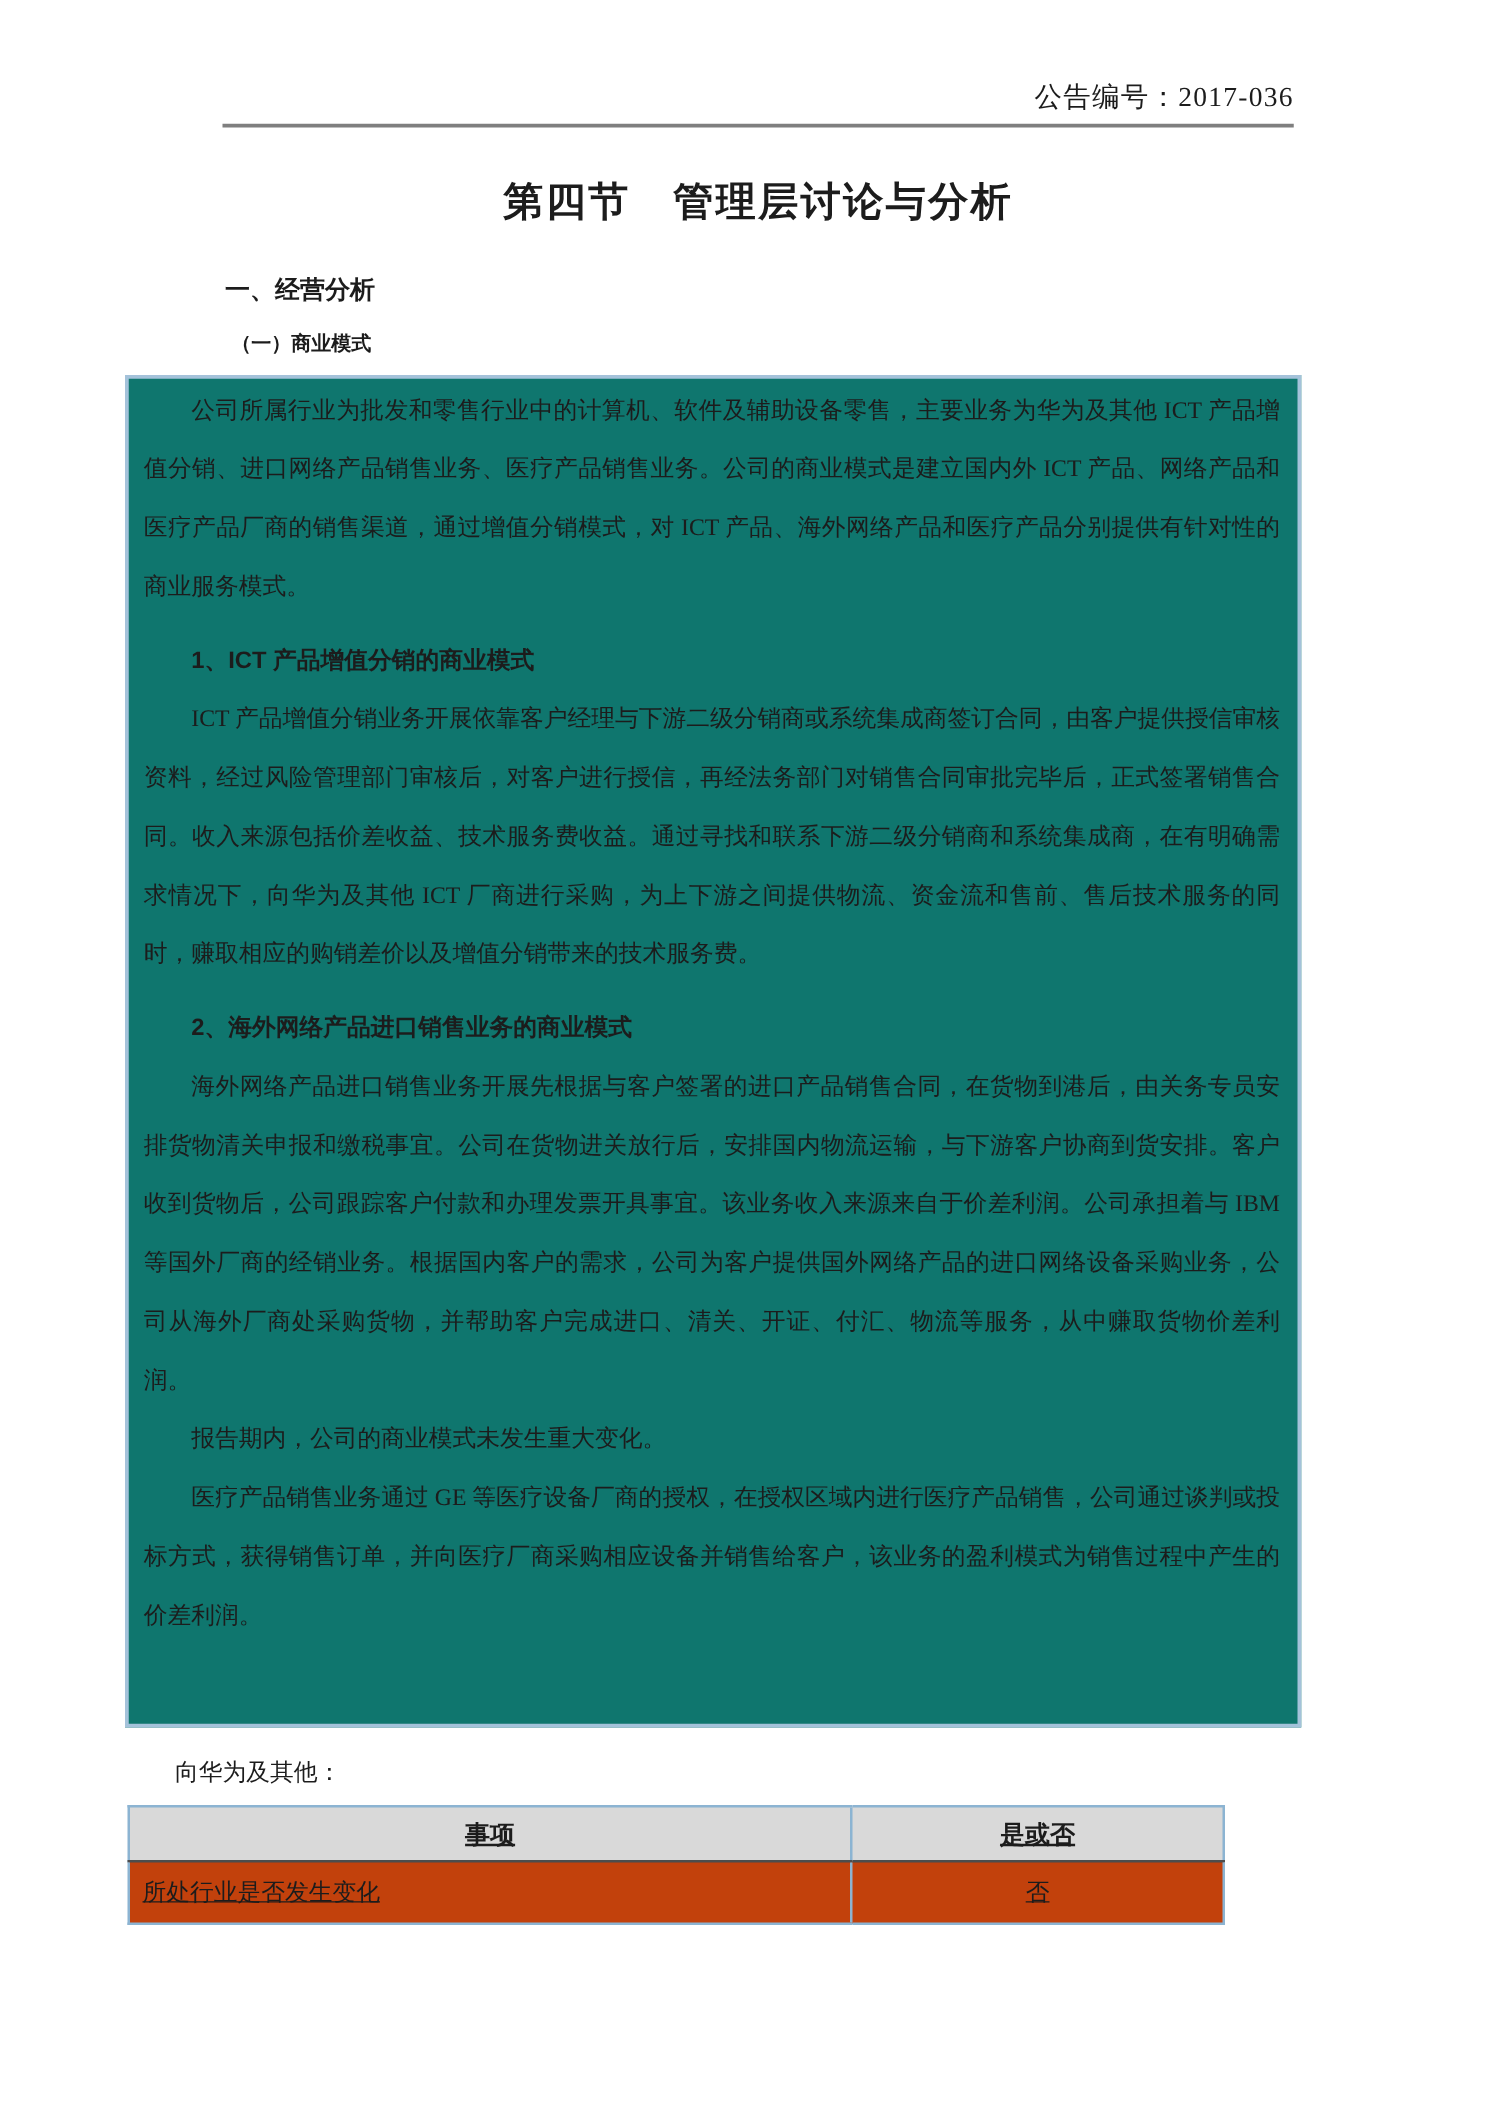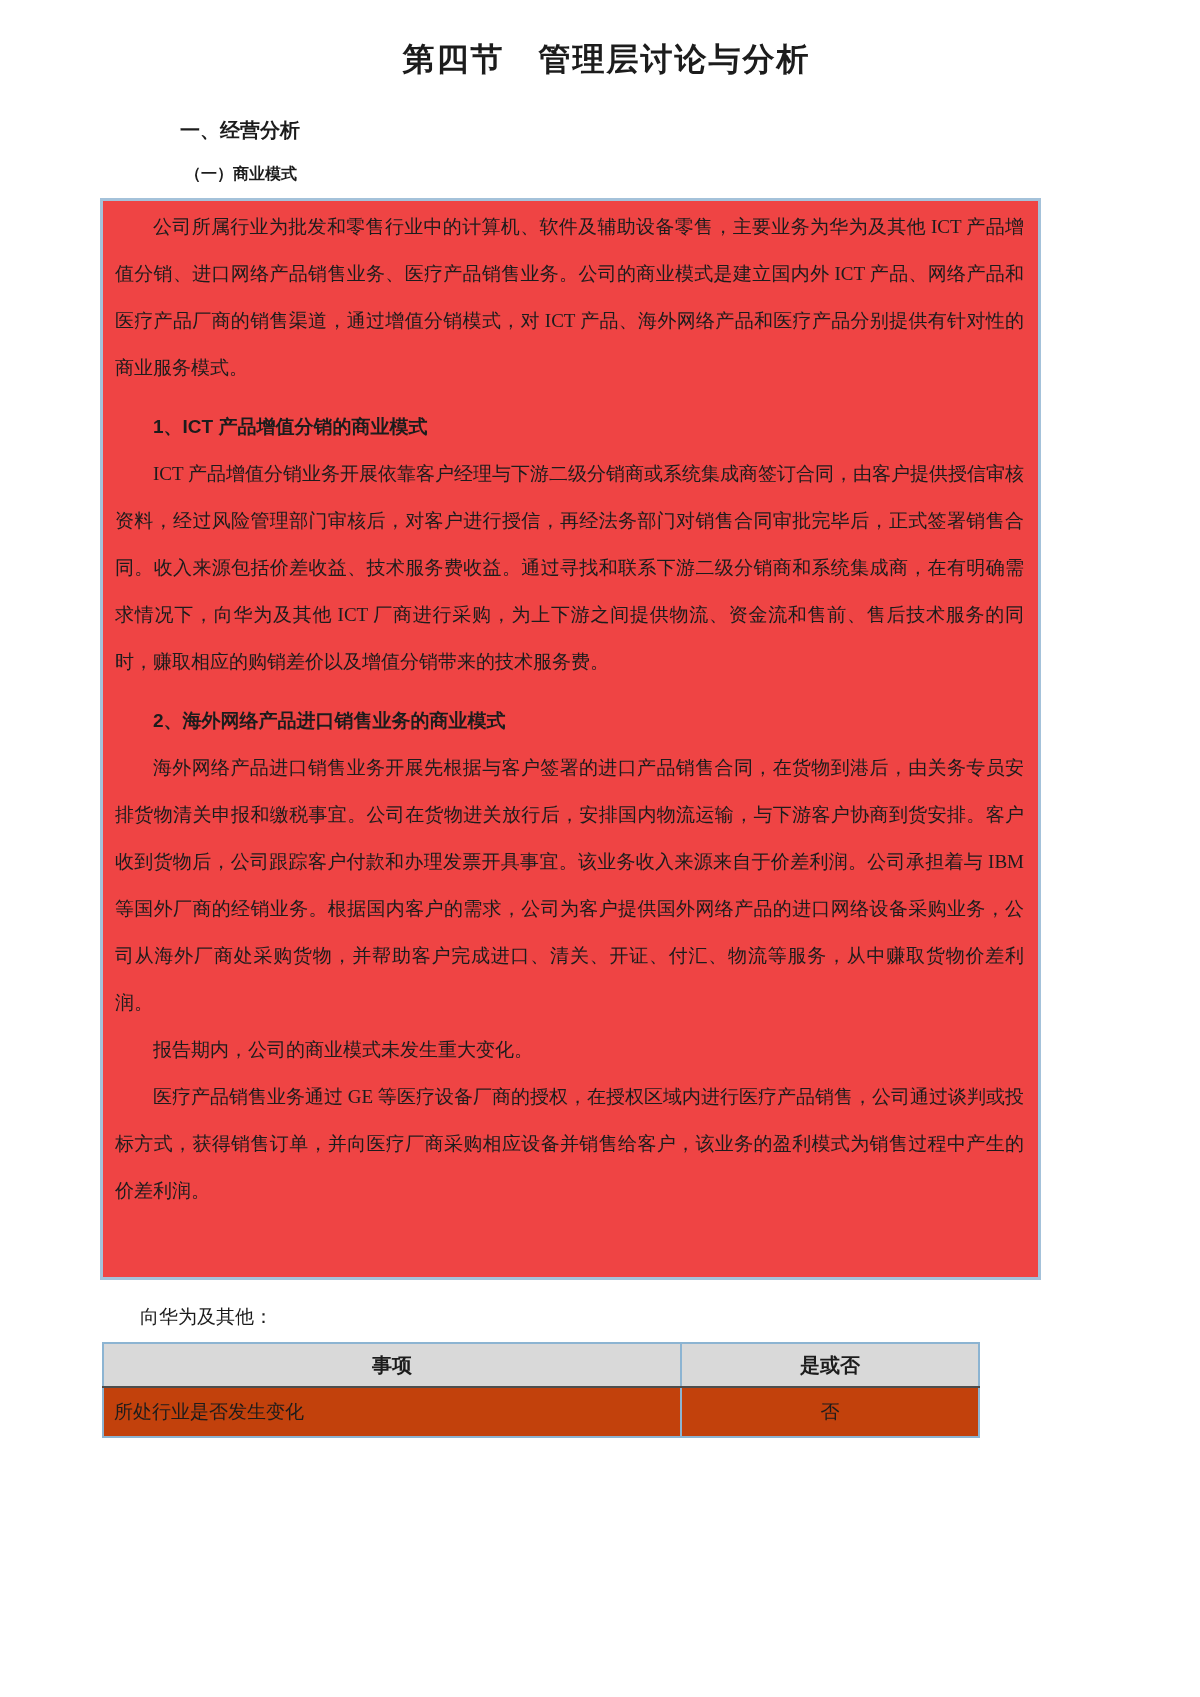--- a/index.html
+++ b/index.html
@@ -51,21 +51,21 @@
     line-height: 28px;
   }
   
   .biz-box {
     box-sizing: border-box;
     margin: 10px 0 0 100px;
     width: 941px;
     min-height: 1082px;
     border: 3px solid #a4c2da;
     padding: 2px 14px 8px 12px;
-    background: #ef4444;
+    background: #0f766e;
   }
   .biz-box p {
     margin: 0;
     font-size: 19px;
     line-height: 47px;
     text-indent: 2em;
     text-align: justify;
   }
   .biz-box h4 {
     margin: 12px 0 0 0;
@@ -79,20 +79,21 @@
   .stats-caption {
     margin: 22px 0 0 140px;
     font-size: 19px;
     line-height: 30px;
   }
   table.change-table {
     margin: 10px 0 0 102px;
     width: 878px;
     border-collapse: collapse;
     table-layout: fixed;
+    text-decoration: underline;
   }
   table.change-table th {
     background: #d9d9d9;
     font-family: "Liberation Sans", sans-serif;
     font-weight: bold;
     font-size: 20px;
     height: 40px;
     text-align: center;
     border-top: 2px solid #8cb4d2;
     border-bottom: 2px solid #4d4d4d;
@@ -110,20 +111,23 @@
   table.change-table th:last-child,
   table.change-table td:last-child  { border-right: 2px solid #8cb4d2; border-left: 2px solid #8cb4d2; }
   td.cell-item { text-align: left; padding-left: 10px; }
   td.cell-answer { text-align: center; }
 </style>
 </head>
 <body>
 
 <div class="page">
 
+  <div class="header-band">
+    <span>公告编号：2017-036</span>
+  </div>
 
   <div class="doc-title">第四节　管理层讨论与分析</div>
 
   <div class="sec-heading">一、经营分析</div>
 
   <div class="subsec-heading">（一）商业模式</div>
 
   <div class="biz-box">
     <p>公司所属行业为批发和零售行业中的计算机、软件及辅助设备零售，主要业务为华为及其他 ICT 产品增值分销、进口网络产品销售业务、医疗产品销售业务。公司的商业模式是建立国内外 ICT 产品、网络产品和医疗产品厂商的销售渠道，通过增值分销模式，对 ICT 产品、海外网络产品和医疗产品分别提供有针对性的商业服务模式。</p>
 

